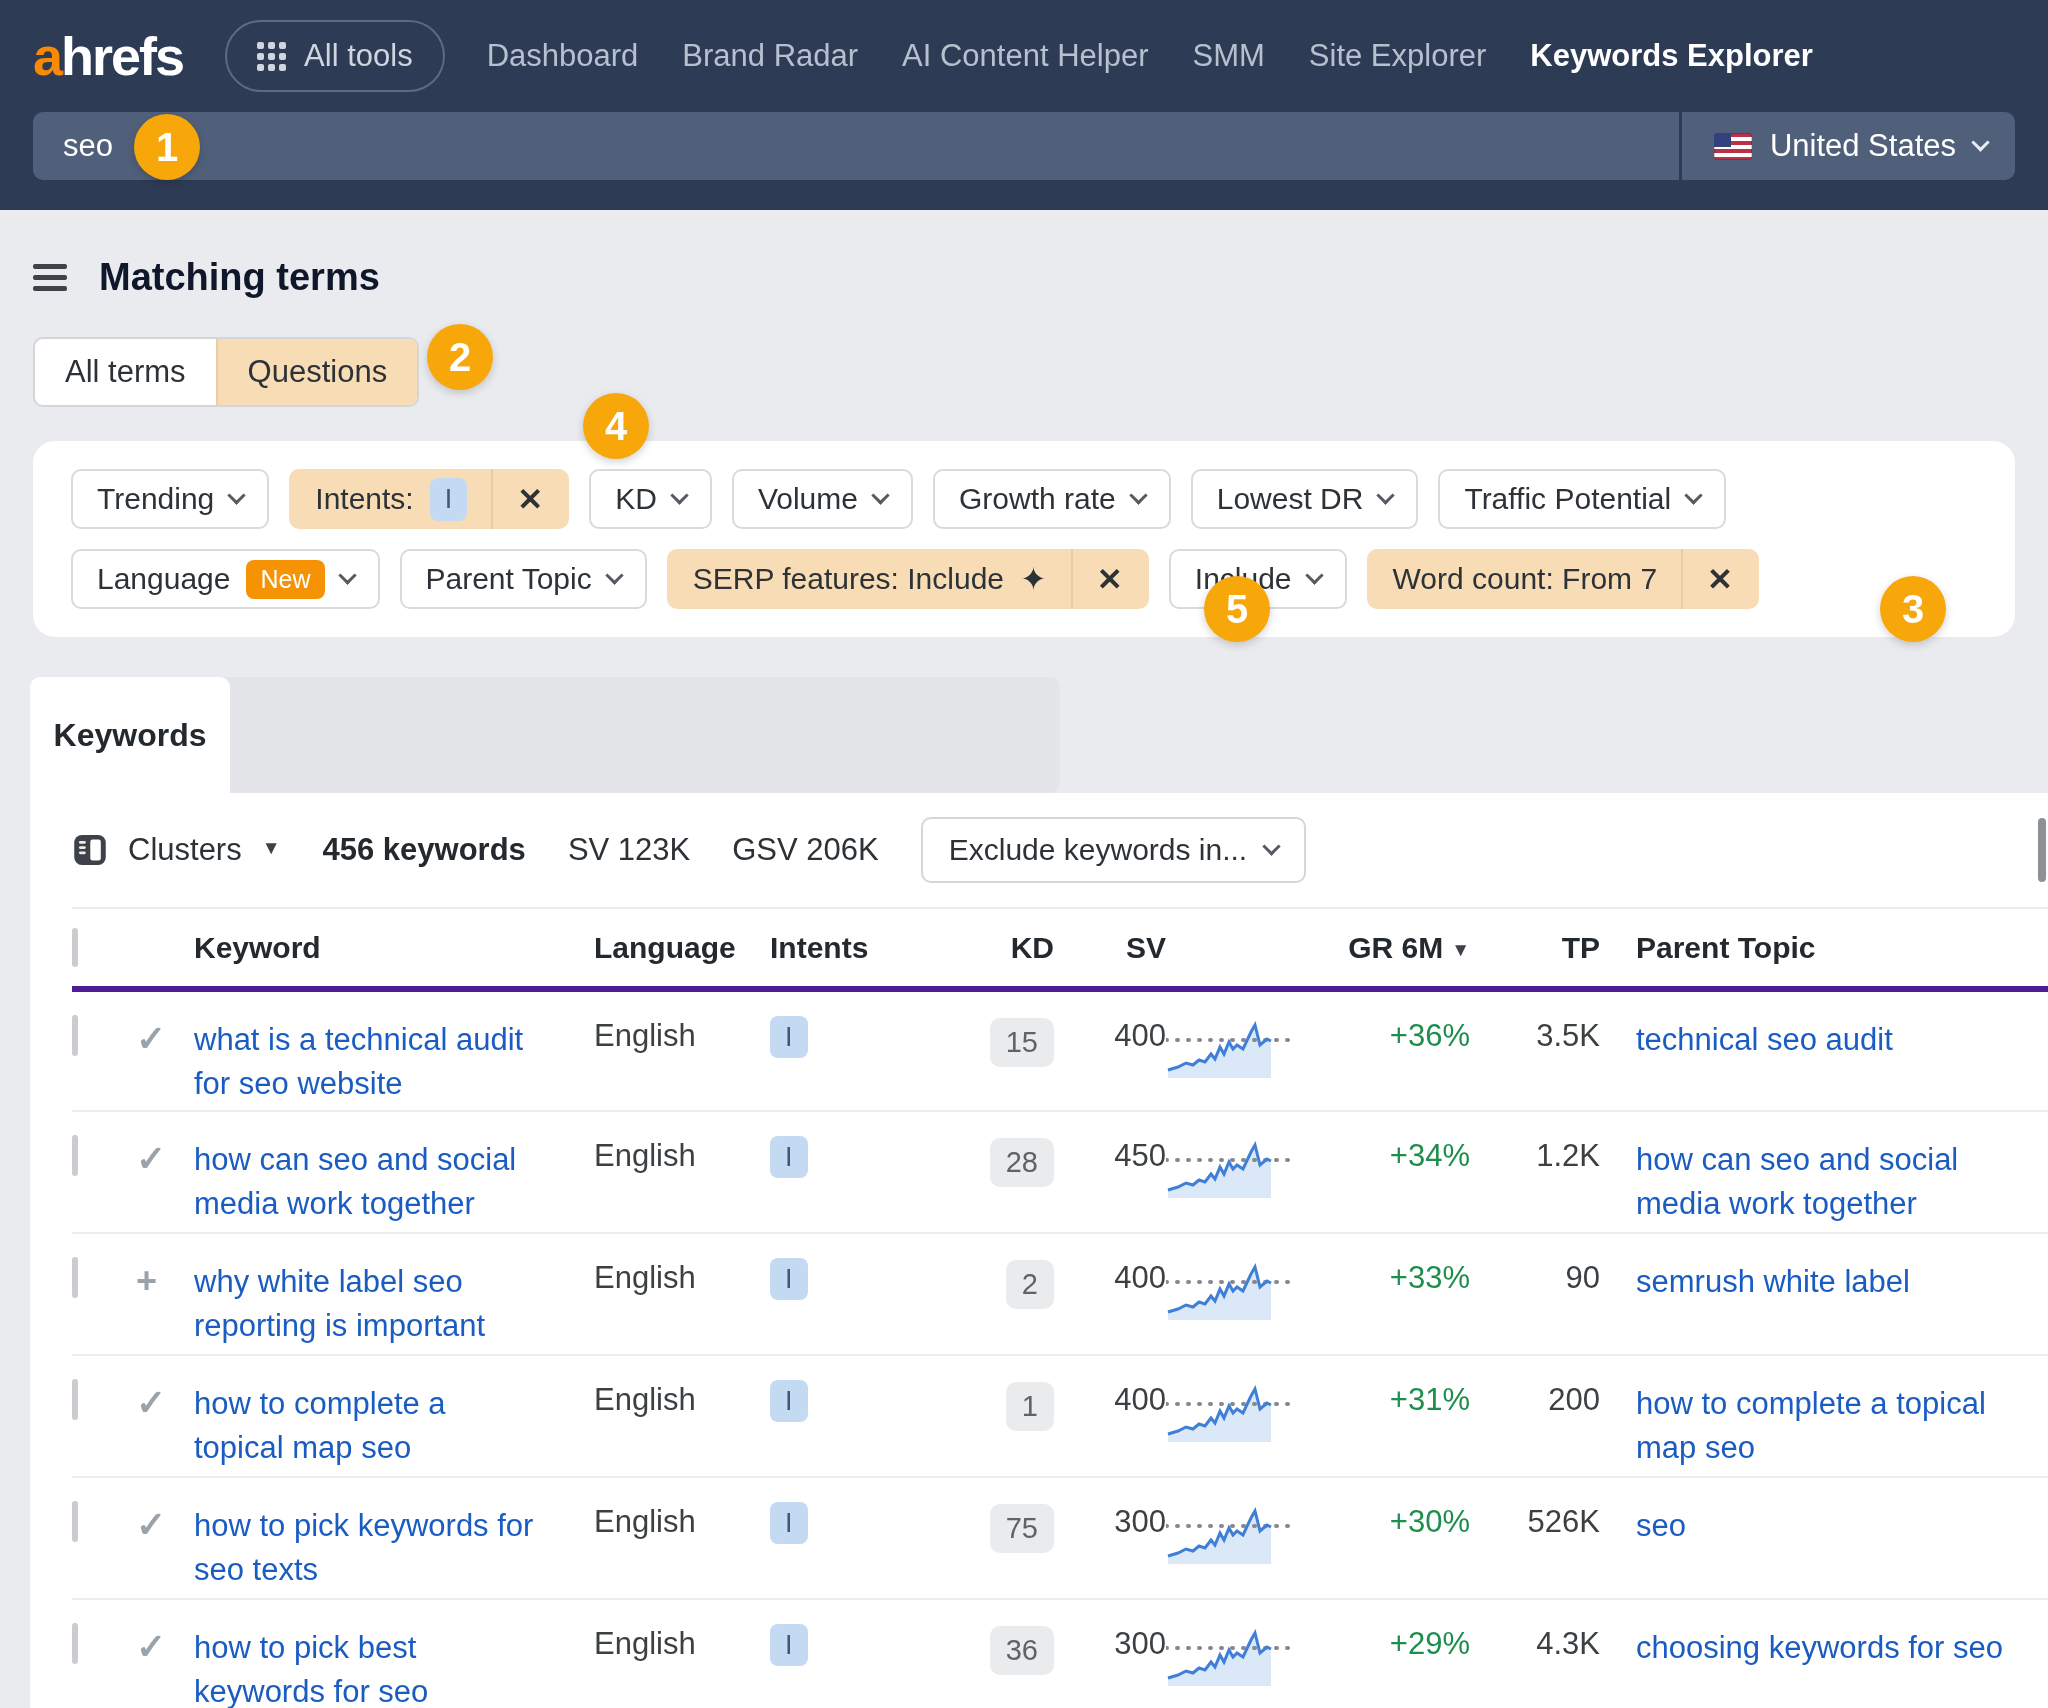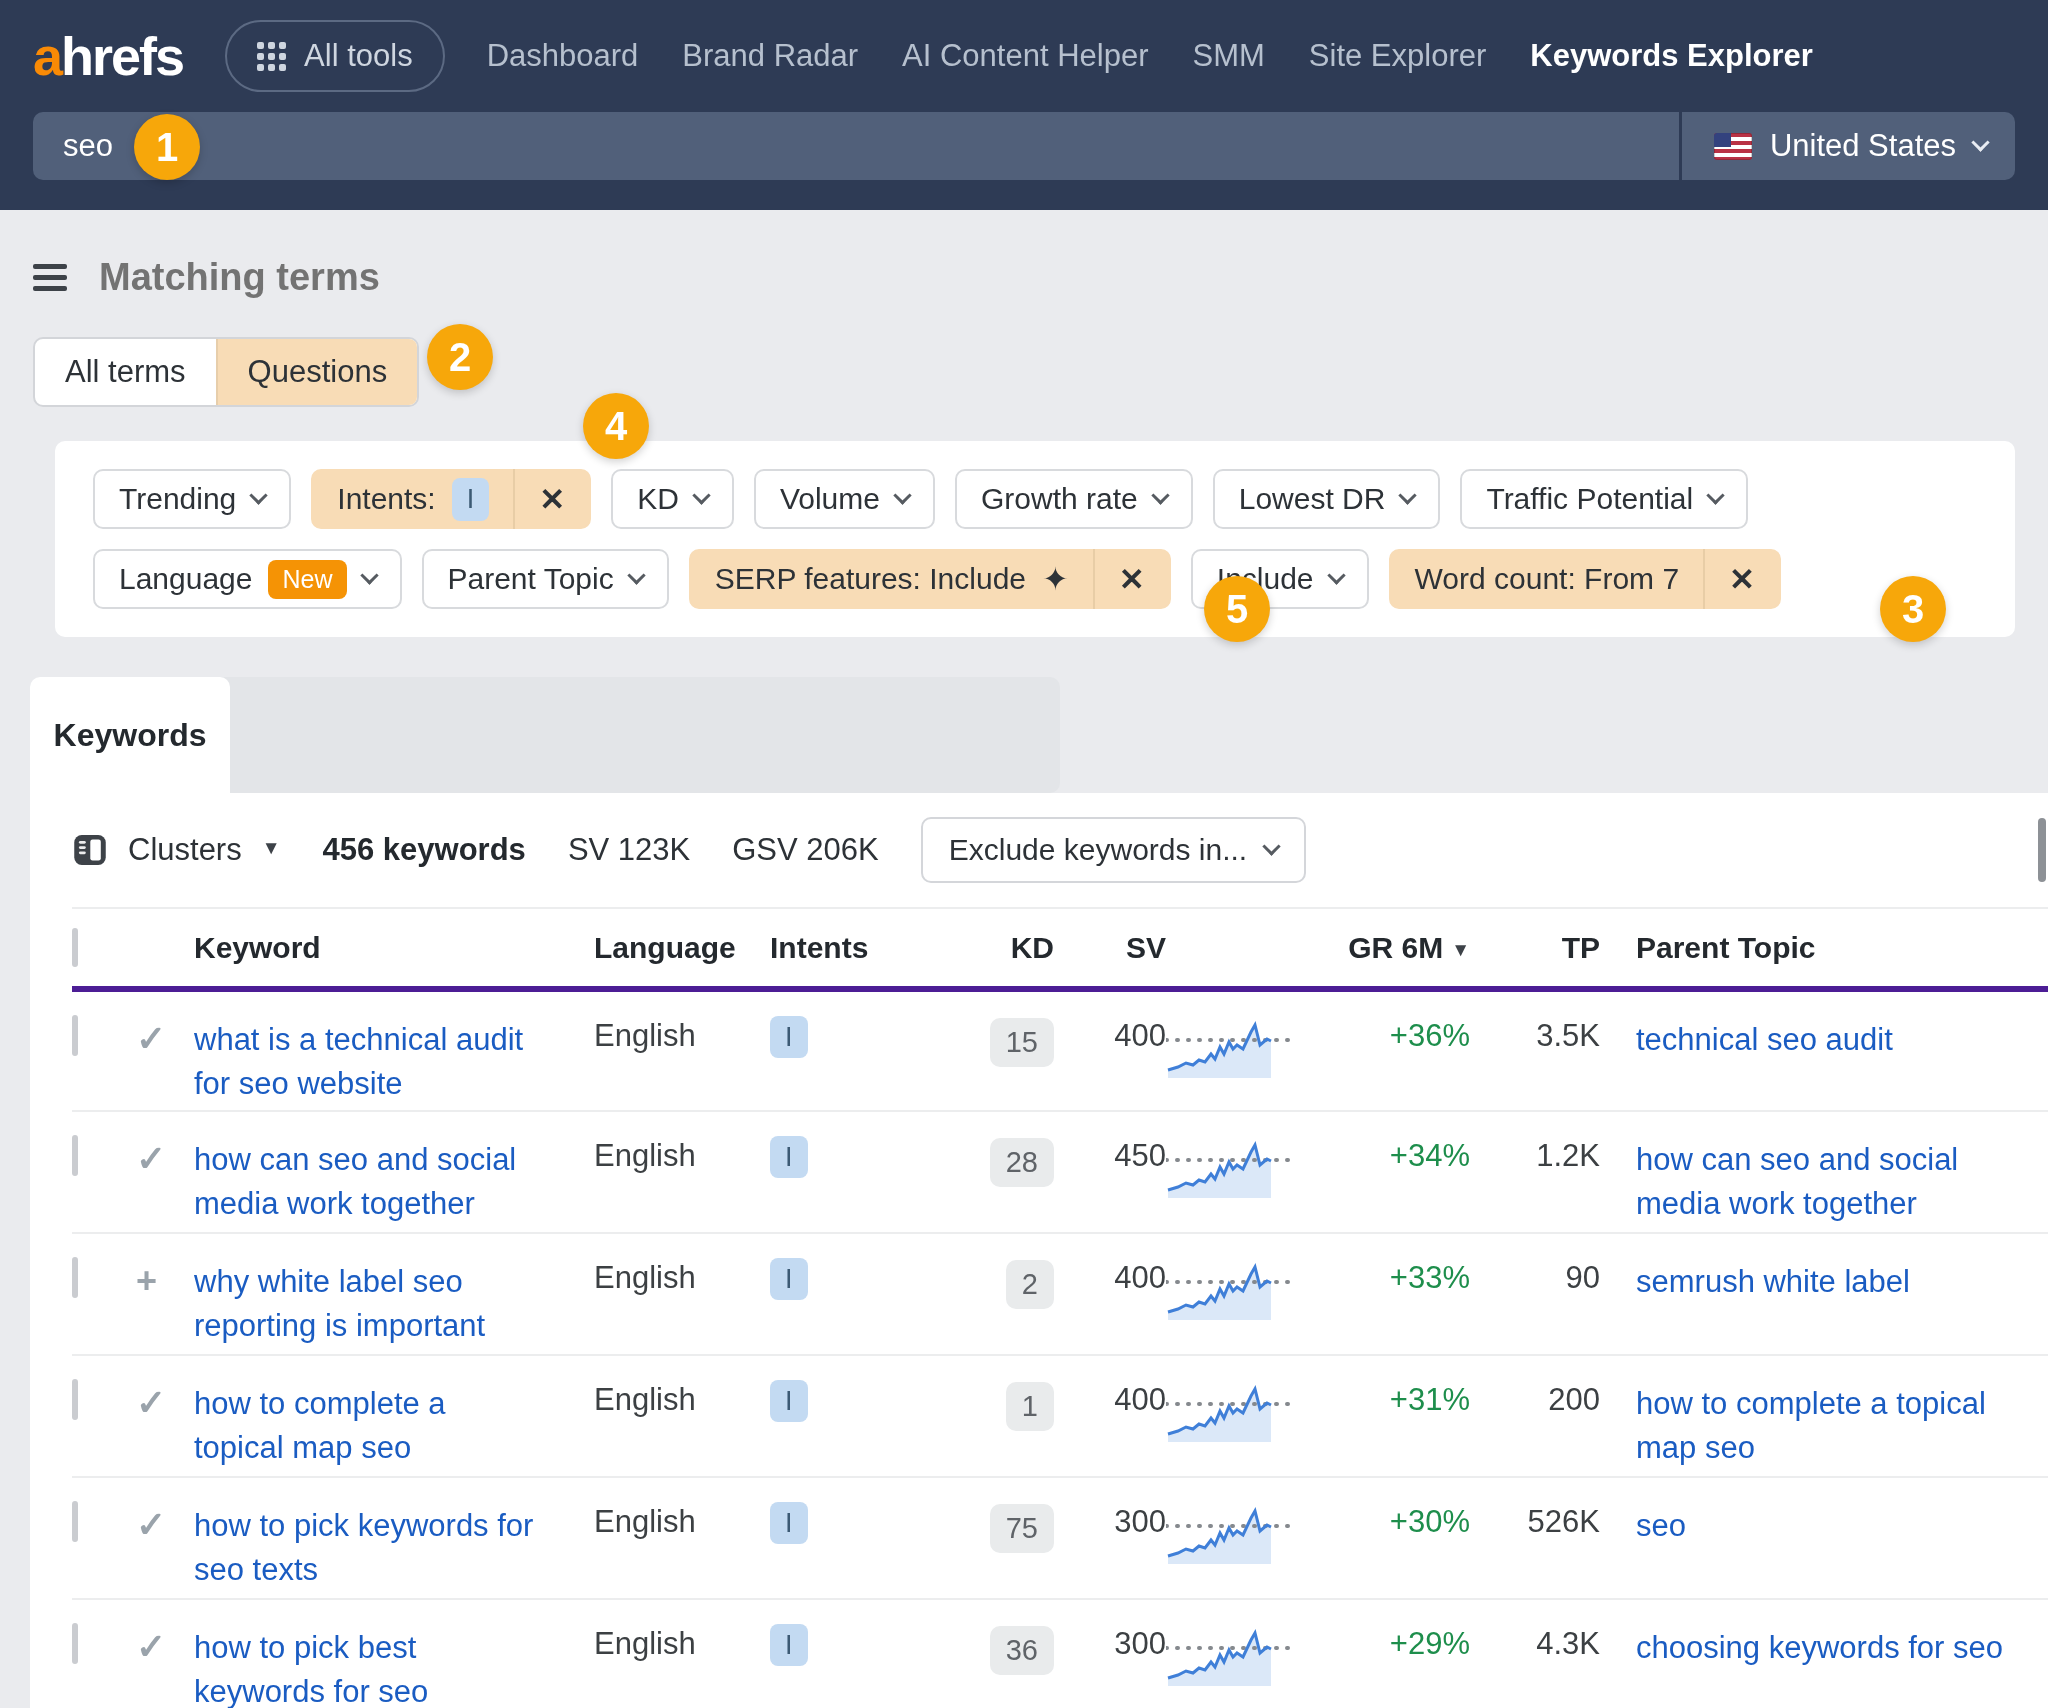--- a/index.html
+++ b/index.html
@@ -33,29 +33,29 @@
   .cv { display:inline-block; width:13px; height:13px; border-right:3px solid #565b61;
         border-bottom:3px solid #565b61; transform:rotate(45deg); position:relative; top:-4px; flex:none; }
   .cv.white { border-color:#e8ecf2; }
   .tri { font-size:19px; color:#3d4248; position:relative; top:-2px; }
 
   
   .main { padding:0 33px; position:relative; }
   .title-row { display:flex; align-items:center; gap:32px; padding-top:46px; }
   .burger { display:flex; flex-direction:column; gap:6px; cursor:pointer; }
   .burger i { width:34px; height:5px; background:#3d4248; border-radius:2px; }
-  .page-title { font-size:38px; font-weight:700; color:#737373; }
+  .page-title { font-size:38px; font-weight:700; color:#0f172a; }
 
   .seg { display:inline-flex; border:2px solid #d3d5d9; border-radius:10px; overflow:hidden;
          background:#fff; margin-top:38px; }
   .seg-item { padding:15px 30px; font-size:31px; color:#2d3237; cursor:pointer; }
   .seg-item.active { background:#f8dcb6; border-left:2px solid #e7ceab; }
 
-  .filter-card { margin-top:34px; background:#fff; border-radius:10px; padding:28px 38px;
-                 display:flex; flex-direction:column; gap:20px;margin-left:22px; }
+  .filter-card { margin-top:34px; background:#fff; border-radius:22px; padding:28px 38px;
+                 display:flex; flex-direction:column; gap:20px; }
   .chips { display:flex; gap:20px; }
   .chip { height:60px; border:2px solid #d8dadd; border-radius:10px; background:#fff;
           display:inline-flex; align-items:center; padding:0 24px; gap:16px; font-size:30px;
           color:#2d3237; cursor:pointer; white-space:nowrap; }
   .chip.active { background:#f8dcb6; border-color:#f8dcb6; padding:0; gap:0; }
   .chip.active .seg1 { padding:0 24px; display:flex; gap:16px; align-items:center; height:60px; }
   .chip.active .x { padding:0 24px; font-weight:700; font-size:31px; color:#2d3237;
                     border-left:2px solid #e8cda6; height:60px; display:flex; align-items:center; cursor:pointer; }
   .i-badge { background:#c3daf2; color:#3c5a74; border-radius:8px; padding:6px 15px; font-size:27px; }
   .new-badge { background:#f59305; color:#fff; border-radius:8px; padding:5px 14px;

